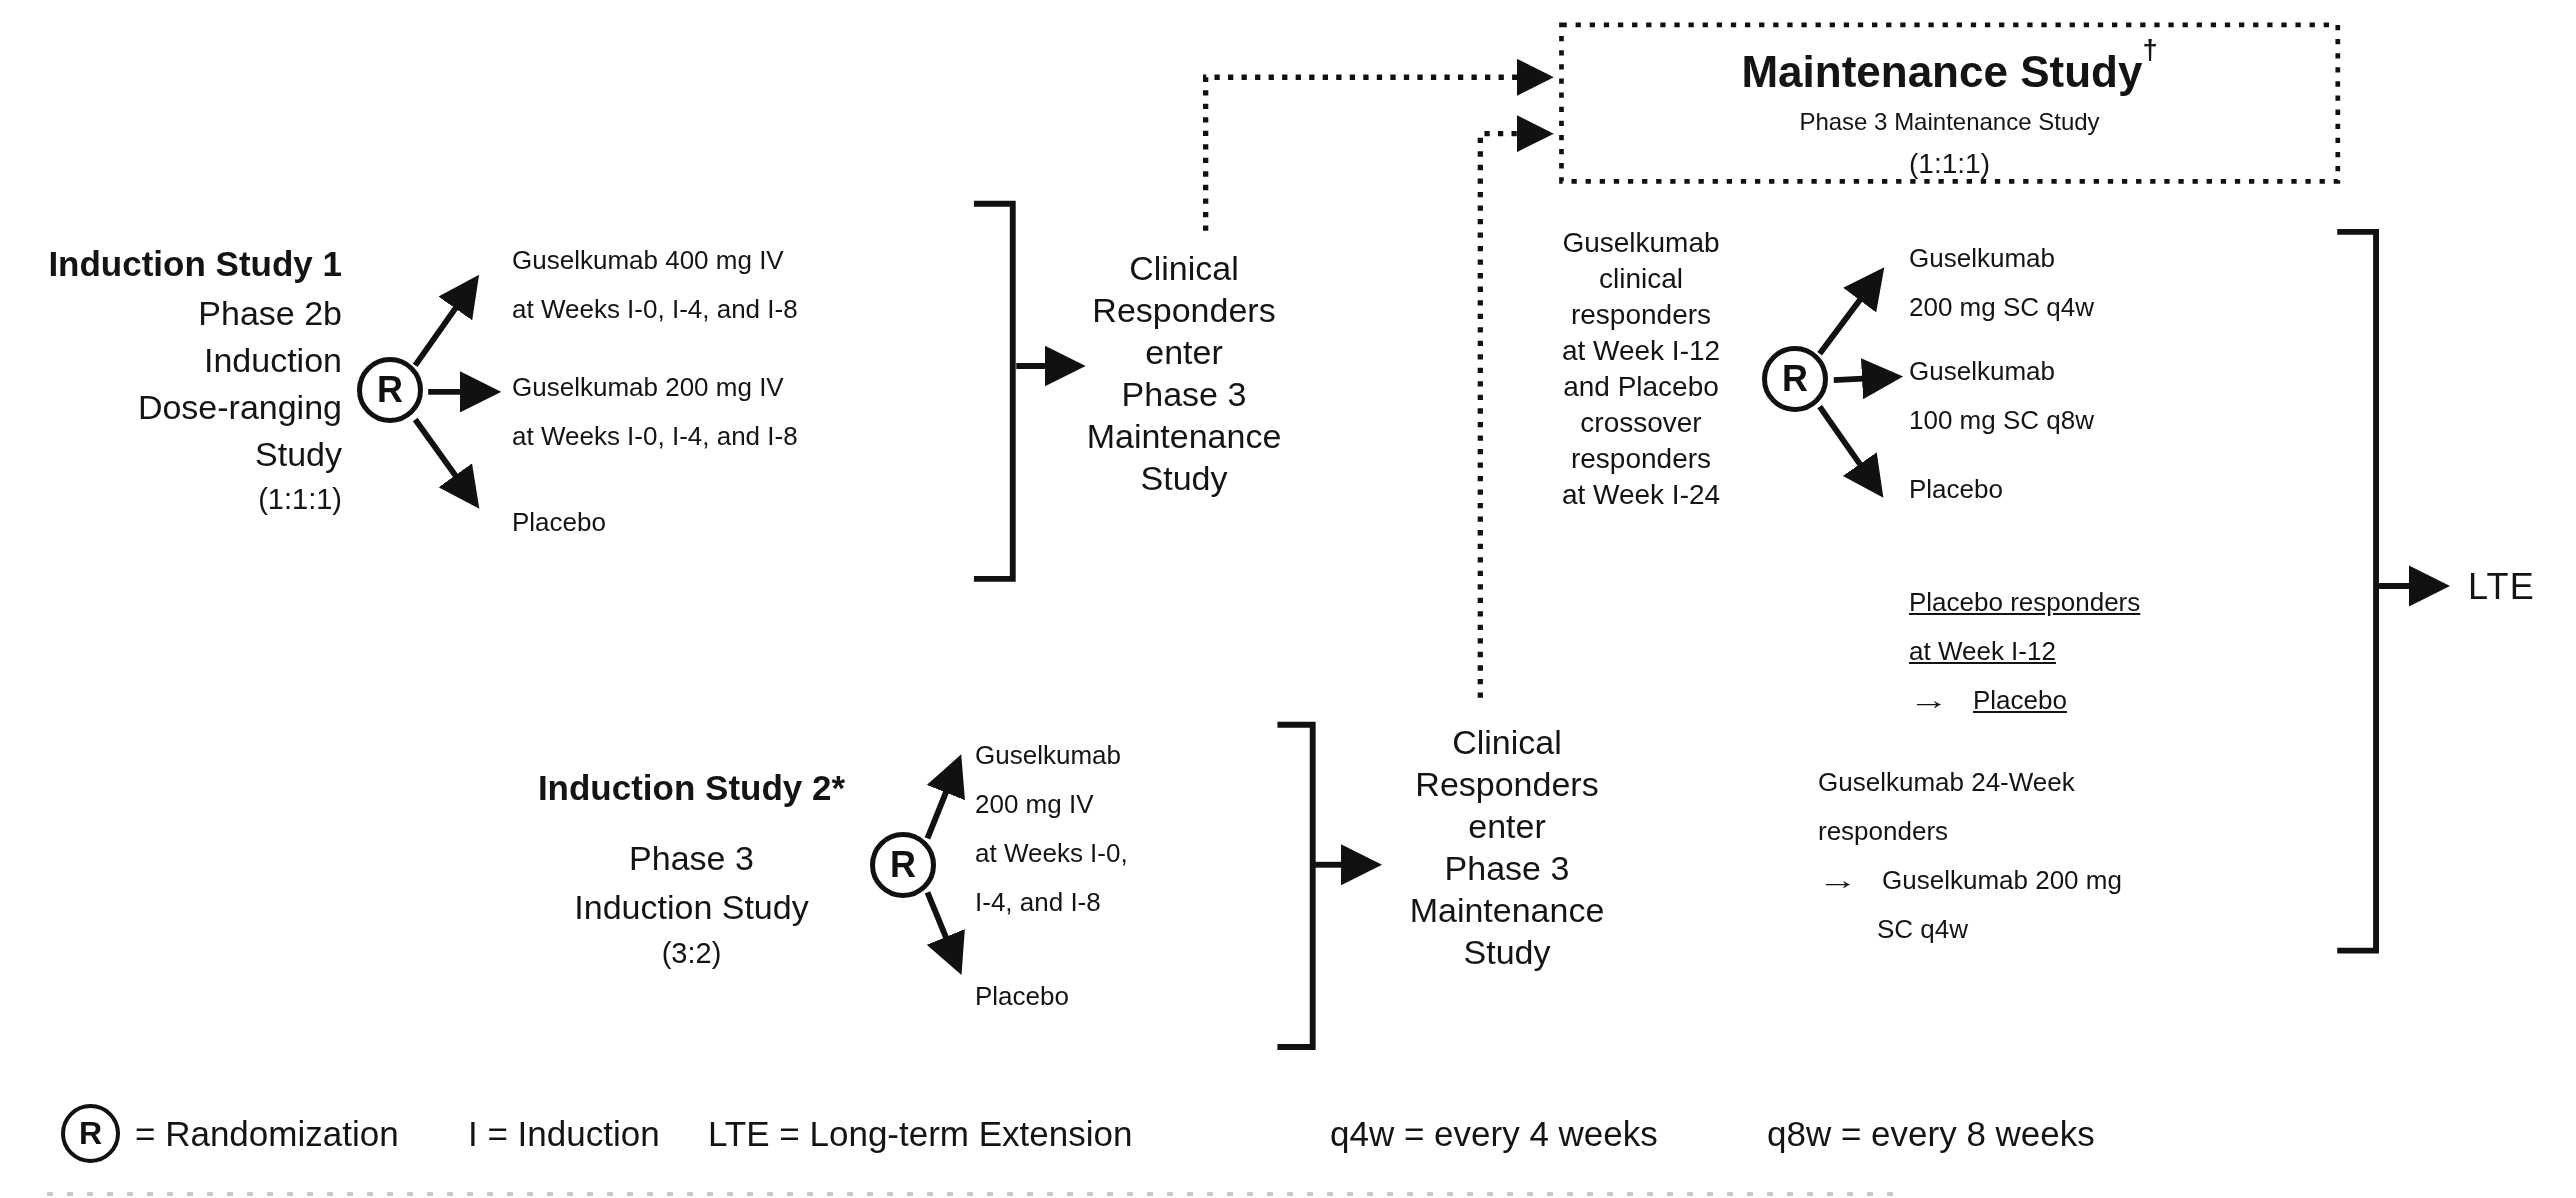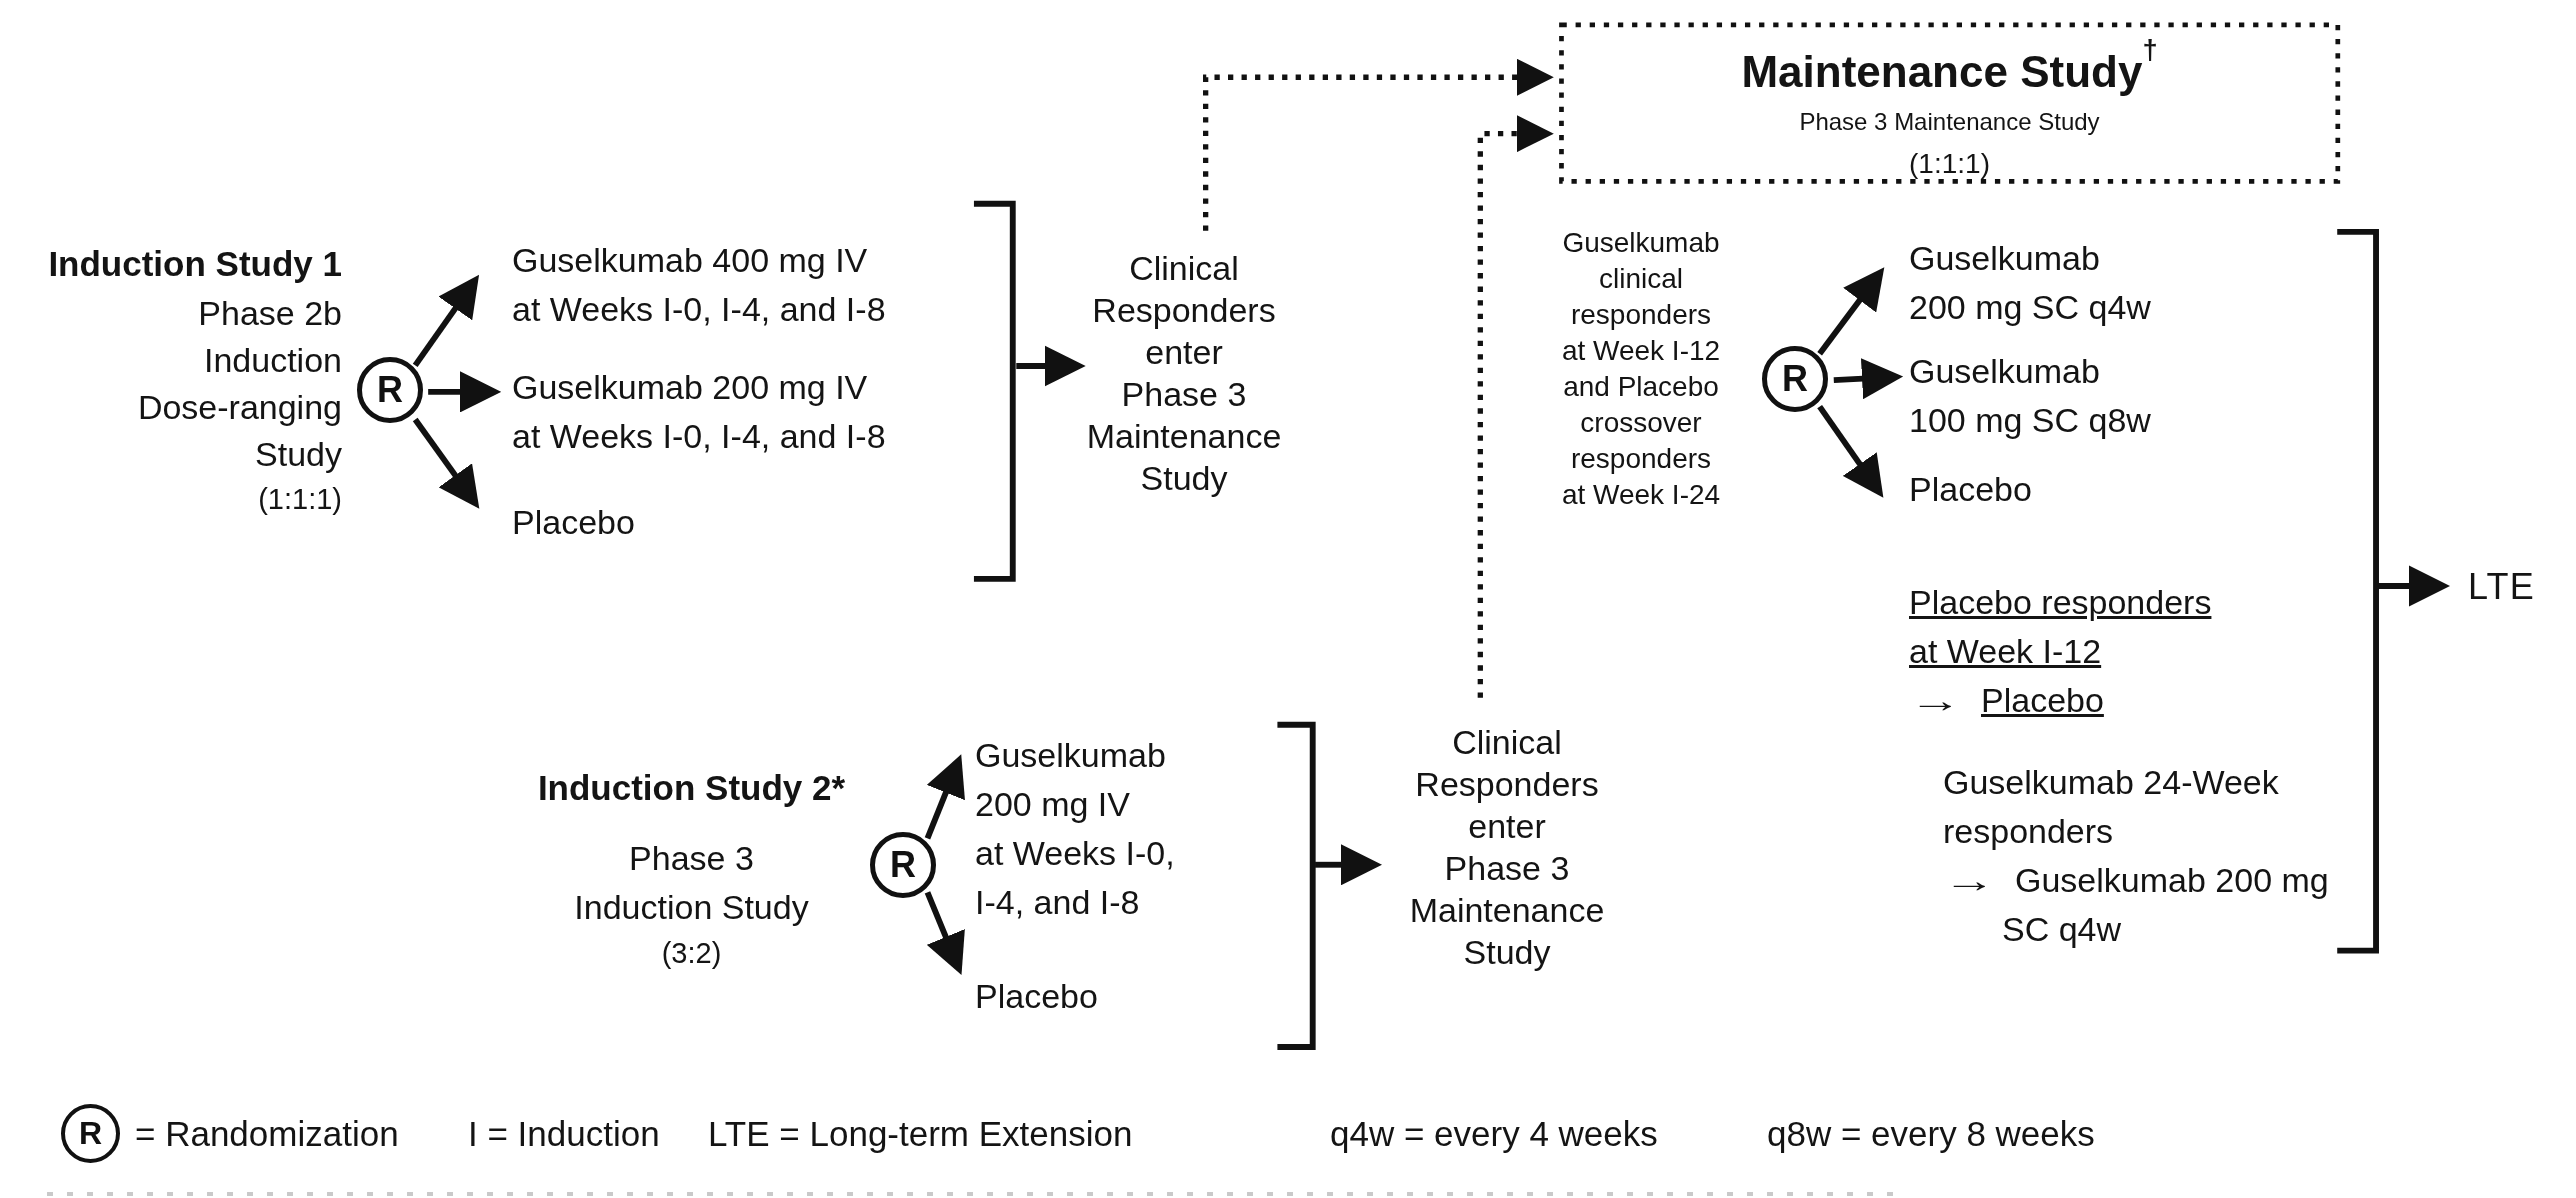--- a/index.html
+++ b/index.html
@@ -8,21 +8,21 @@
     background:#ffffff;color:#141414;
     font-family:"Liberation Sans", sans-serif;
   }
   .abs{position:absolute;}
   .center{text-align:center;}
   
   .title1{font-size:35px;font-weight:bold;line-height:52px;}
   .sub1{font-size:34px;line-height:47px;}
   .sub2{font-size:34px;line-height:49px;}
   .ratio{font-size:29px;line-height:42px;}
-  .arm{font-size:34px;line-height:49px;white-space:nowrap;}
+  .arm{font-size:26px;line-height:49px;white-space:nowrap;}
   .resp{font-size:34px;line-height:42px;}
   .midnote{font-size:28px;line-height:36px;}
   .lte{font-size:36px;font-weight:normal;letter-spacing:1.2px;}
   .legend-text{font-size:35px;line-height:42px;white-space:nowrap;}
   
   .maint-inner{padding-top:9.4px;}
   .maint-title{font-size:44px;font-weight:bold;line-height:51px;}
   .maint-sub{font-size:24px;line-height:49px;}
   .maint-ratio{font-size:28px;line-height:35px;}
   sup.dagger{font-size:0.62em;position:relative;top:-0.45em;font-weight:bold;}
@@ -146,21 +146,21 @@
 </div>
 
 <div class="abs arm" style="left:1909px;top:578px;text-decoration:underline;">
   <div>Placebo responders</div>
   <div>at Week I-12</div>
   <div>
     <span class="rarr">→</span><span class="arrow-gap">Placebo</span>
   </div>
 </div>
 
-<div class="abs arm" style="left:1943px;top:758px;">
+<div class="abs arm" style="left:1818px;top:758px;">
   <div>Guselkumab 24-Week</div>
   <div>responders</div>
   <div>
     <span class="rarr">→</span><span class="arrow-gap">Guselkumab 200 mg</span>
   </div>
   <div class="indent">SC q4w</div>
 </div>
 
 <div class="abs lte" style="left:2468px;top:566px;">LTE</div>
 

